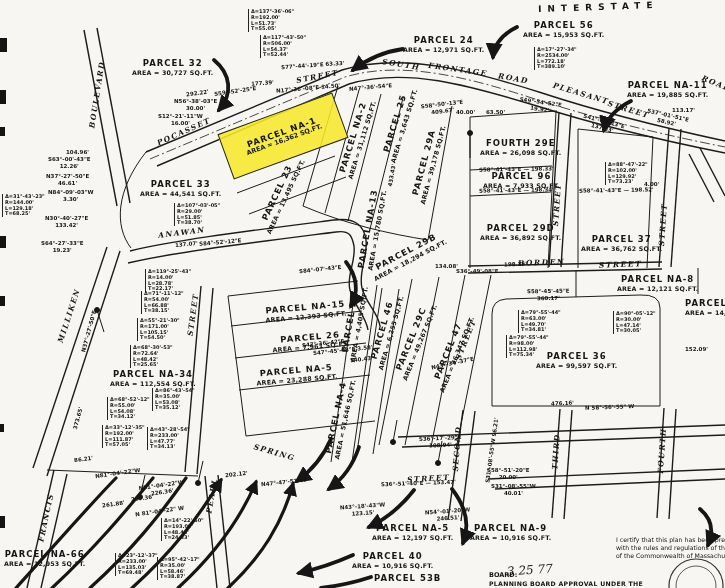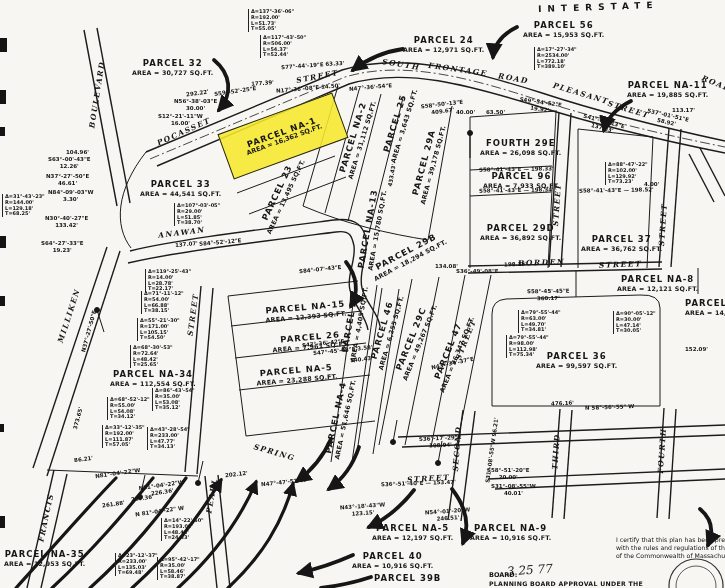--- a/index.html
+++ b/index.html
@@ -283,37 +283,37 @@
     </div>
 <div class="p" style="left:536px;top:352px">
       <b>PARCEL 36</b>
       <i>AREA = 99,597 SQ.FT.</i>
     </div>
 <div class="p" style="left:110px;top:370px">
       <b>PARCEL NA-34</b>
       <i>AREA = 112,554 SQ.FT.</i>
     </div>
 <div class="p" style="left:4px;top:550px">
-      <b>PARCEL NA-35</b>
+      <b>PARCEL NA-66</b>
       <i>AREA = 12,953 SQ.FT.</i>
     </div>
 <div class="p" style="left:372px;top:524px">
       <b>PARCEL NA-5</b>
       <i>AREA = 12,197 SQ.FT.</i>
     </div>
 <div class="p" style="left:470px;top:524px">
       <b>PARCEL NA-9</b>
       <i>AREA = 10,916 SQ.FT.</i>
     </div>
 <div class="p" style="left:352px;top:552px">
       <b>PARCEL 40</b>
       <i>AREA = 10,916 SQ.FT.</i>
     </div>
 <div class="p" style="left:374px;top:574px">
-      <b>PARCEL 39B</b>
+      <b>PARCEL 53B</b>
       <i></i>
     </div>
 
 <span class="si" style="left:538px;top:2px">INTERSTATE</span>
 <span class="s" style="left:382px;top:60px;--r:9deg">SOUTH</span>
 <span class="s" style="left:428px;top:65px;--r:8deg">FRONTAGE</span>
 <span class="s" style="left:498px;top:74px;--r:10deg">ROAD</span>
 <span class="s" style="left:552px;top:89px;--r:17deg">PLEASANT</span>
 <span class="s" style="left:607px;top:105px;--r:17deg">STREET</span>
 <span class="s" style="left:701px;top:79px;--r:22deg">ROAD</span>

